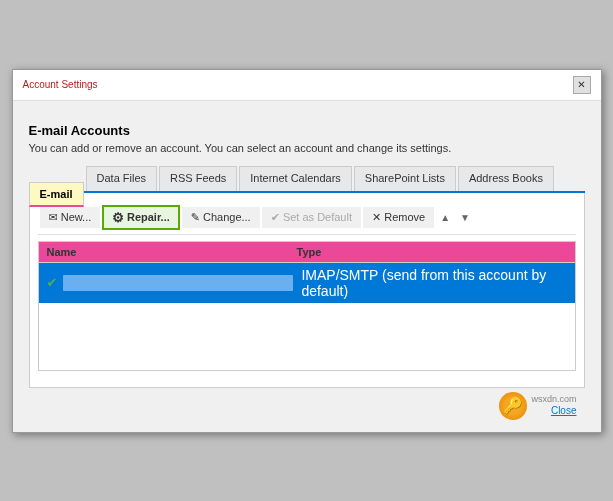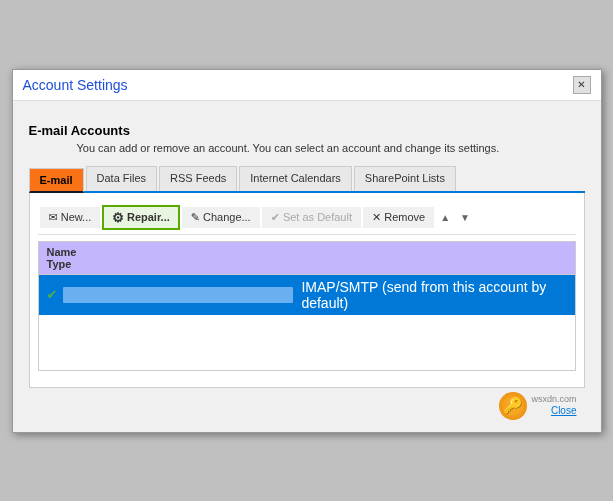--- a/index.html
+++ b/index.html
@@ -21,22 +21,22 @@
     }
     .title-bar {
       background: #ffffff;
       padding: 6px 10px;
       display: flex;
       justify-content: space-between;
       align-items: center;
       border-bottom: 1px solid #ddd;
     }
     .title-bar-title {
-      font-size: 14px;
-      color: #1d4ed8;
+      font-size: 10px;
+      color: #b91c1c;
     }
     .close-btn {
       width: 18px;
       height: 18px;
       background: #e0e0e0;
       border: 1px solid #aaa;
       cursor: pointer;
       display: flex;
       align-items: center;
       justify-content: center;
@@ -49,44 +49,43 @@
     .header-title {
       font-weight: bold;
       font-size: 13px;
       margin-bottom: 4px;
       color: #000;
     }
     .header-desc {
       font-size: 11px;
       color: #333;
       margin-bottom: 12px;
-      margin-left: 48px;
     }
     .tabs {
       display: flex;
       border-bottom: 2px solid #0078d7;
       margin-bottom: 0;
     }
     .tab {
       padding: 5px 10px;
       font-size: 11px;
       cursor: pointer;
       background: #e8e8e8;
       border: 1px solid #ccc;
       border-bottom: none;
       margin-right: 2px;
       color: #333;
     }
     .tab.active {
-      background: #f97316;
-      border-bottom: 2px solid #0f172a;
+      background: #fef9c3;
+      border-bottom: 2px solid #ec4899;
       font-weight: bold;
       color: #000;
       position: relative;
-      top: 2px;
+      top: 16px;
       z-index: 1;
     }
     .tab-content {
       background: #ffffff;
       border: 1px solid #ccc;
       border-top: none;
       padding: 8px;
     }
     .toolbar {
       display: flex;
@@ -124,24 +123,23 @@
       background: transparent;
       border: none;
     }
     .table-container {
       border: 1px solid #ccc;
       min-height: 130px;
       margin-bottom: 8px;
     }
     .table-header {
       display: flex;
-      background: #c4b5fd;
+      background: #ec4899;
       border-bottom: 1px solid #ccc;
       padding: 4px 8px;
-      flex-direction: column;
     }
     .table-col-name {
       width: 250px;
       font-weight: bold;
       font-size: 11px;
       color: #333;
     }
     .table-col-type {
       flex: 1;
       font-weight: bold;
@@ -246,20 +244,21 @@
   <div class="content-area">
     <div class="header-title">E-mail Accounts</div>
     <div class="header-desc">You can add or remove an account. You can select an account and change its settings.</div>
 
     <div class="tabs">
       <div class="tab active">E-mail</div>
       <div class="tab">Data Files</div>
       <div class="tab">RSS Feeds</div>
       <div class="tab">Internet Calendars</div>
       <div class="tab">SharePoint Lists</div>
+      <div class="tab">Address Books</div>
     </div>
 
     <div class="tab-content">
 
       <div class="toolbar">
         <div class="toolbar-btn">
           <span>✉</span>
           <span>New...</span>
         </div>
         <div class="toolbar-btn highlighted">

